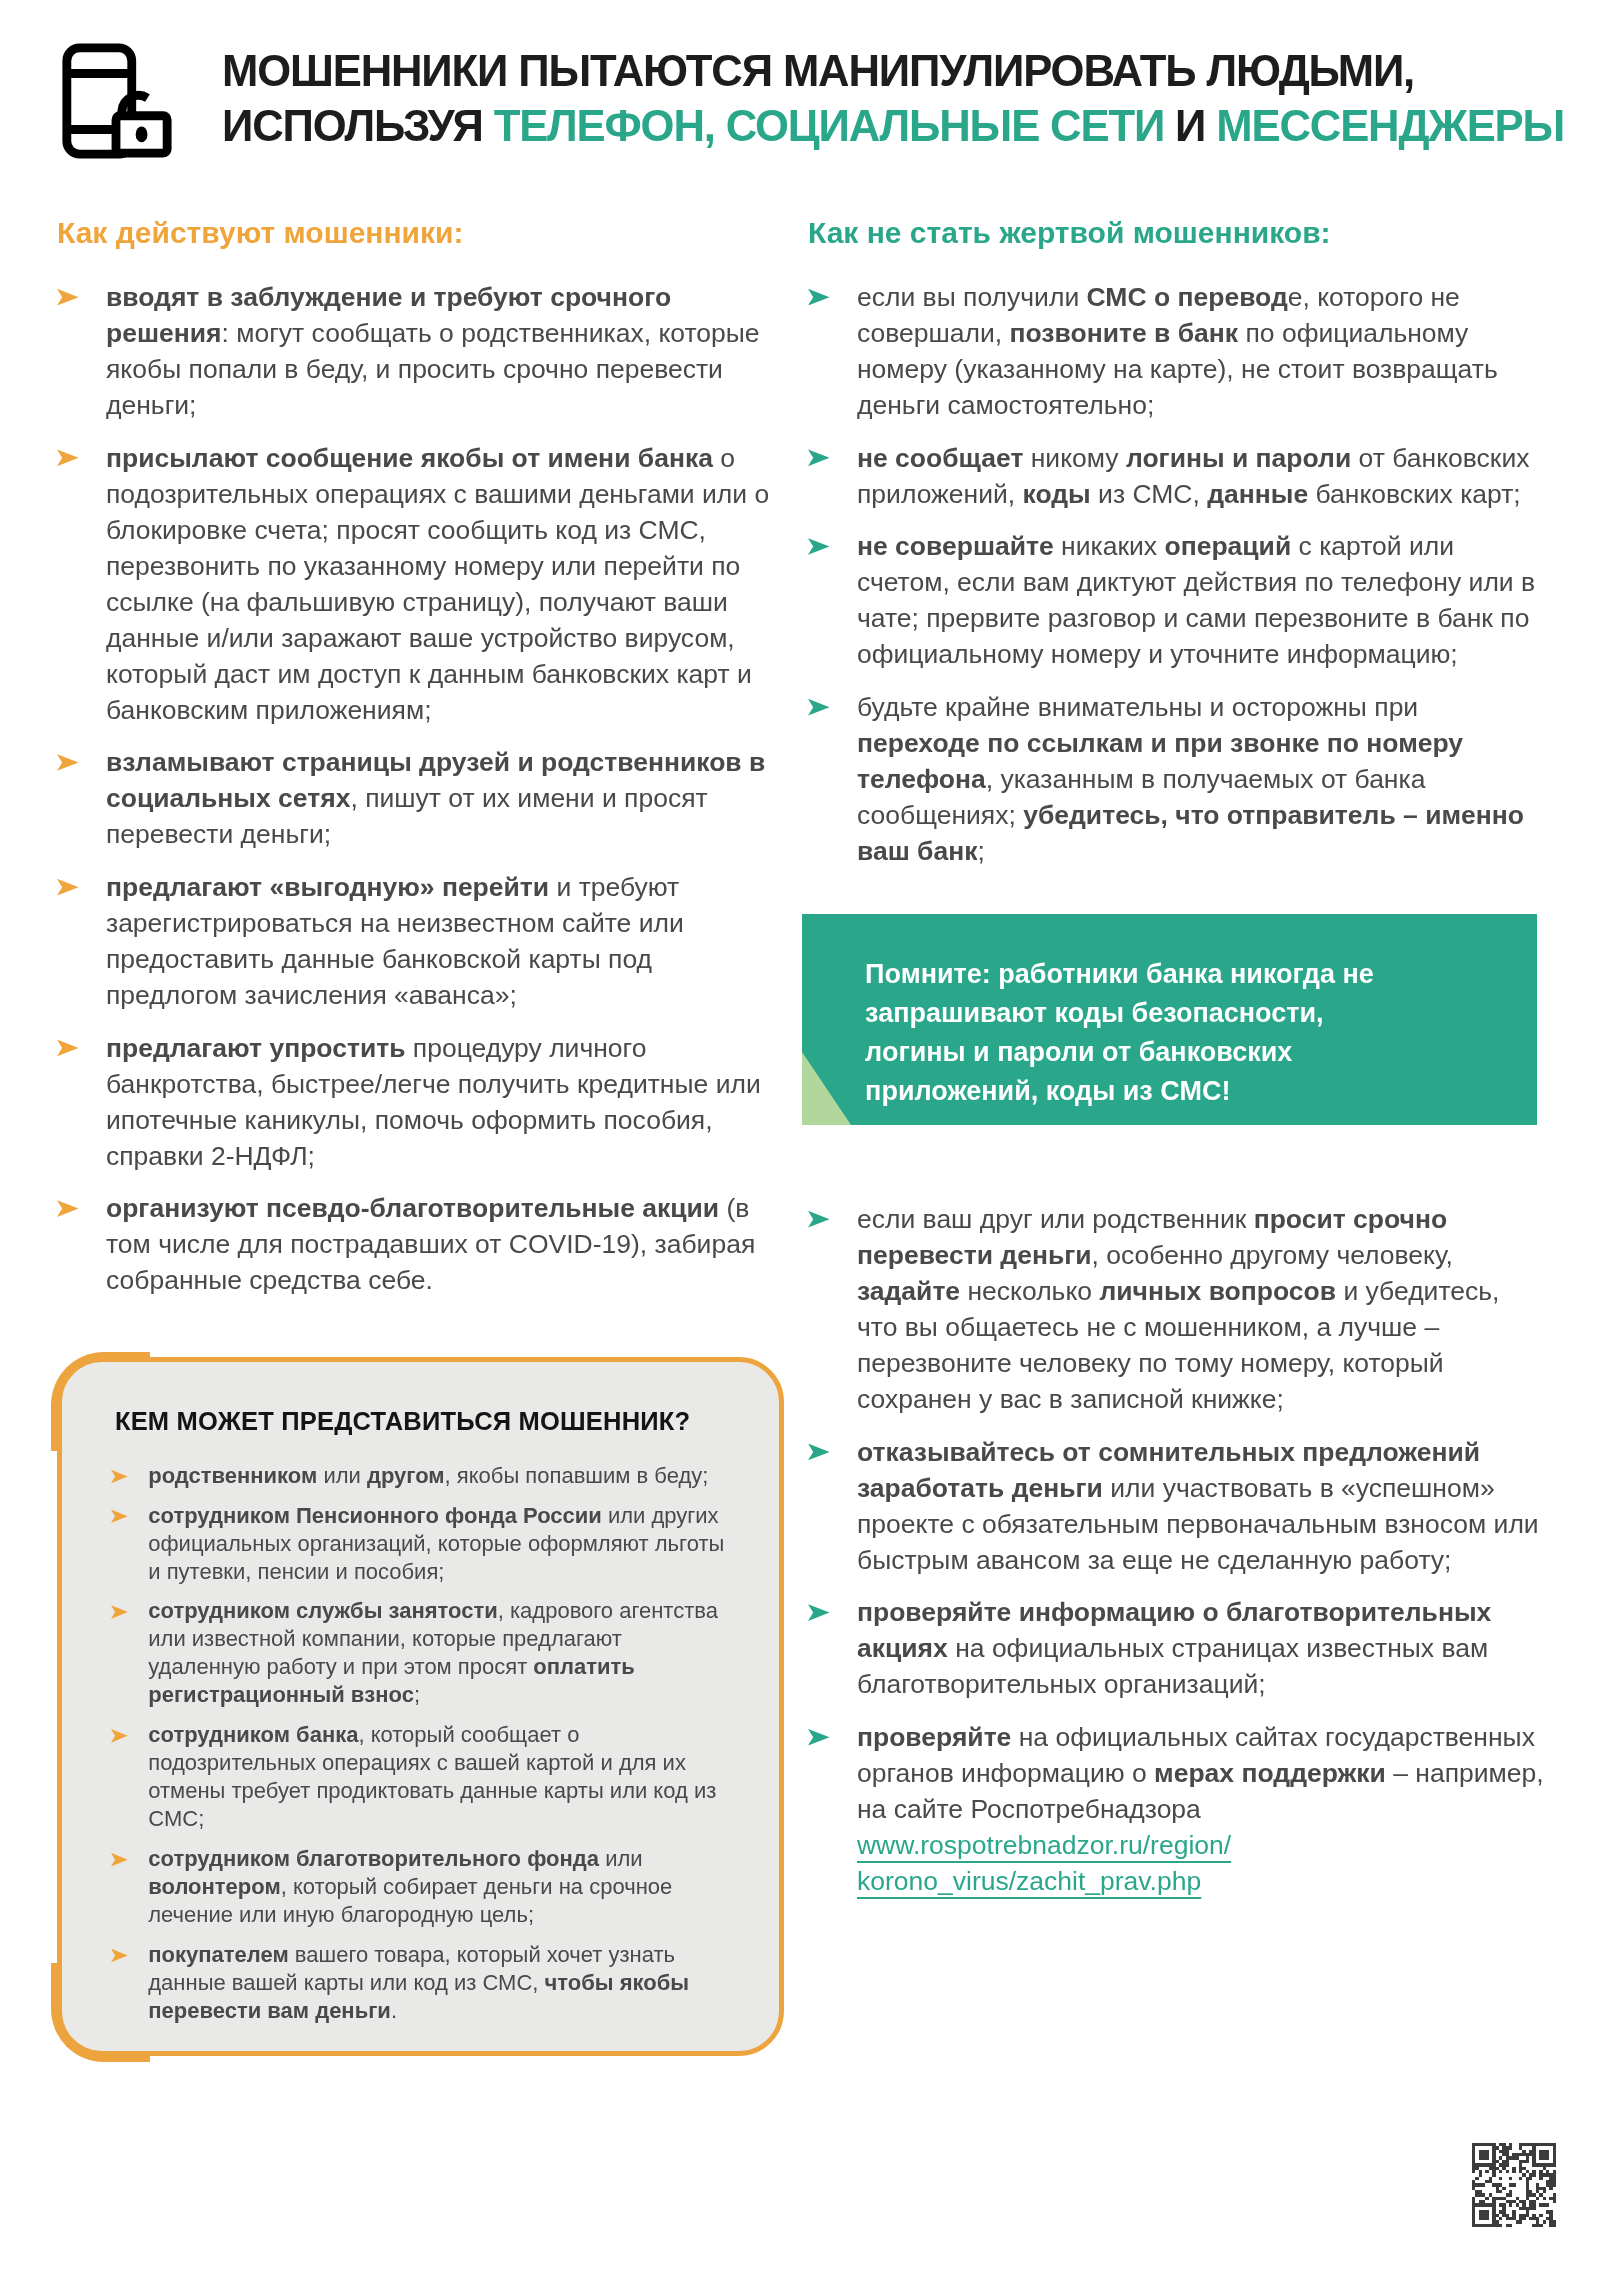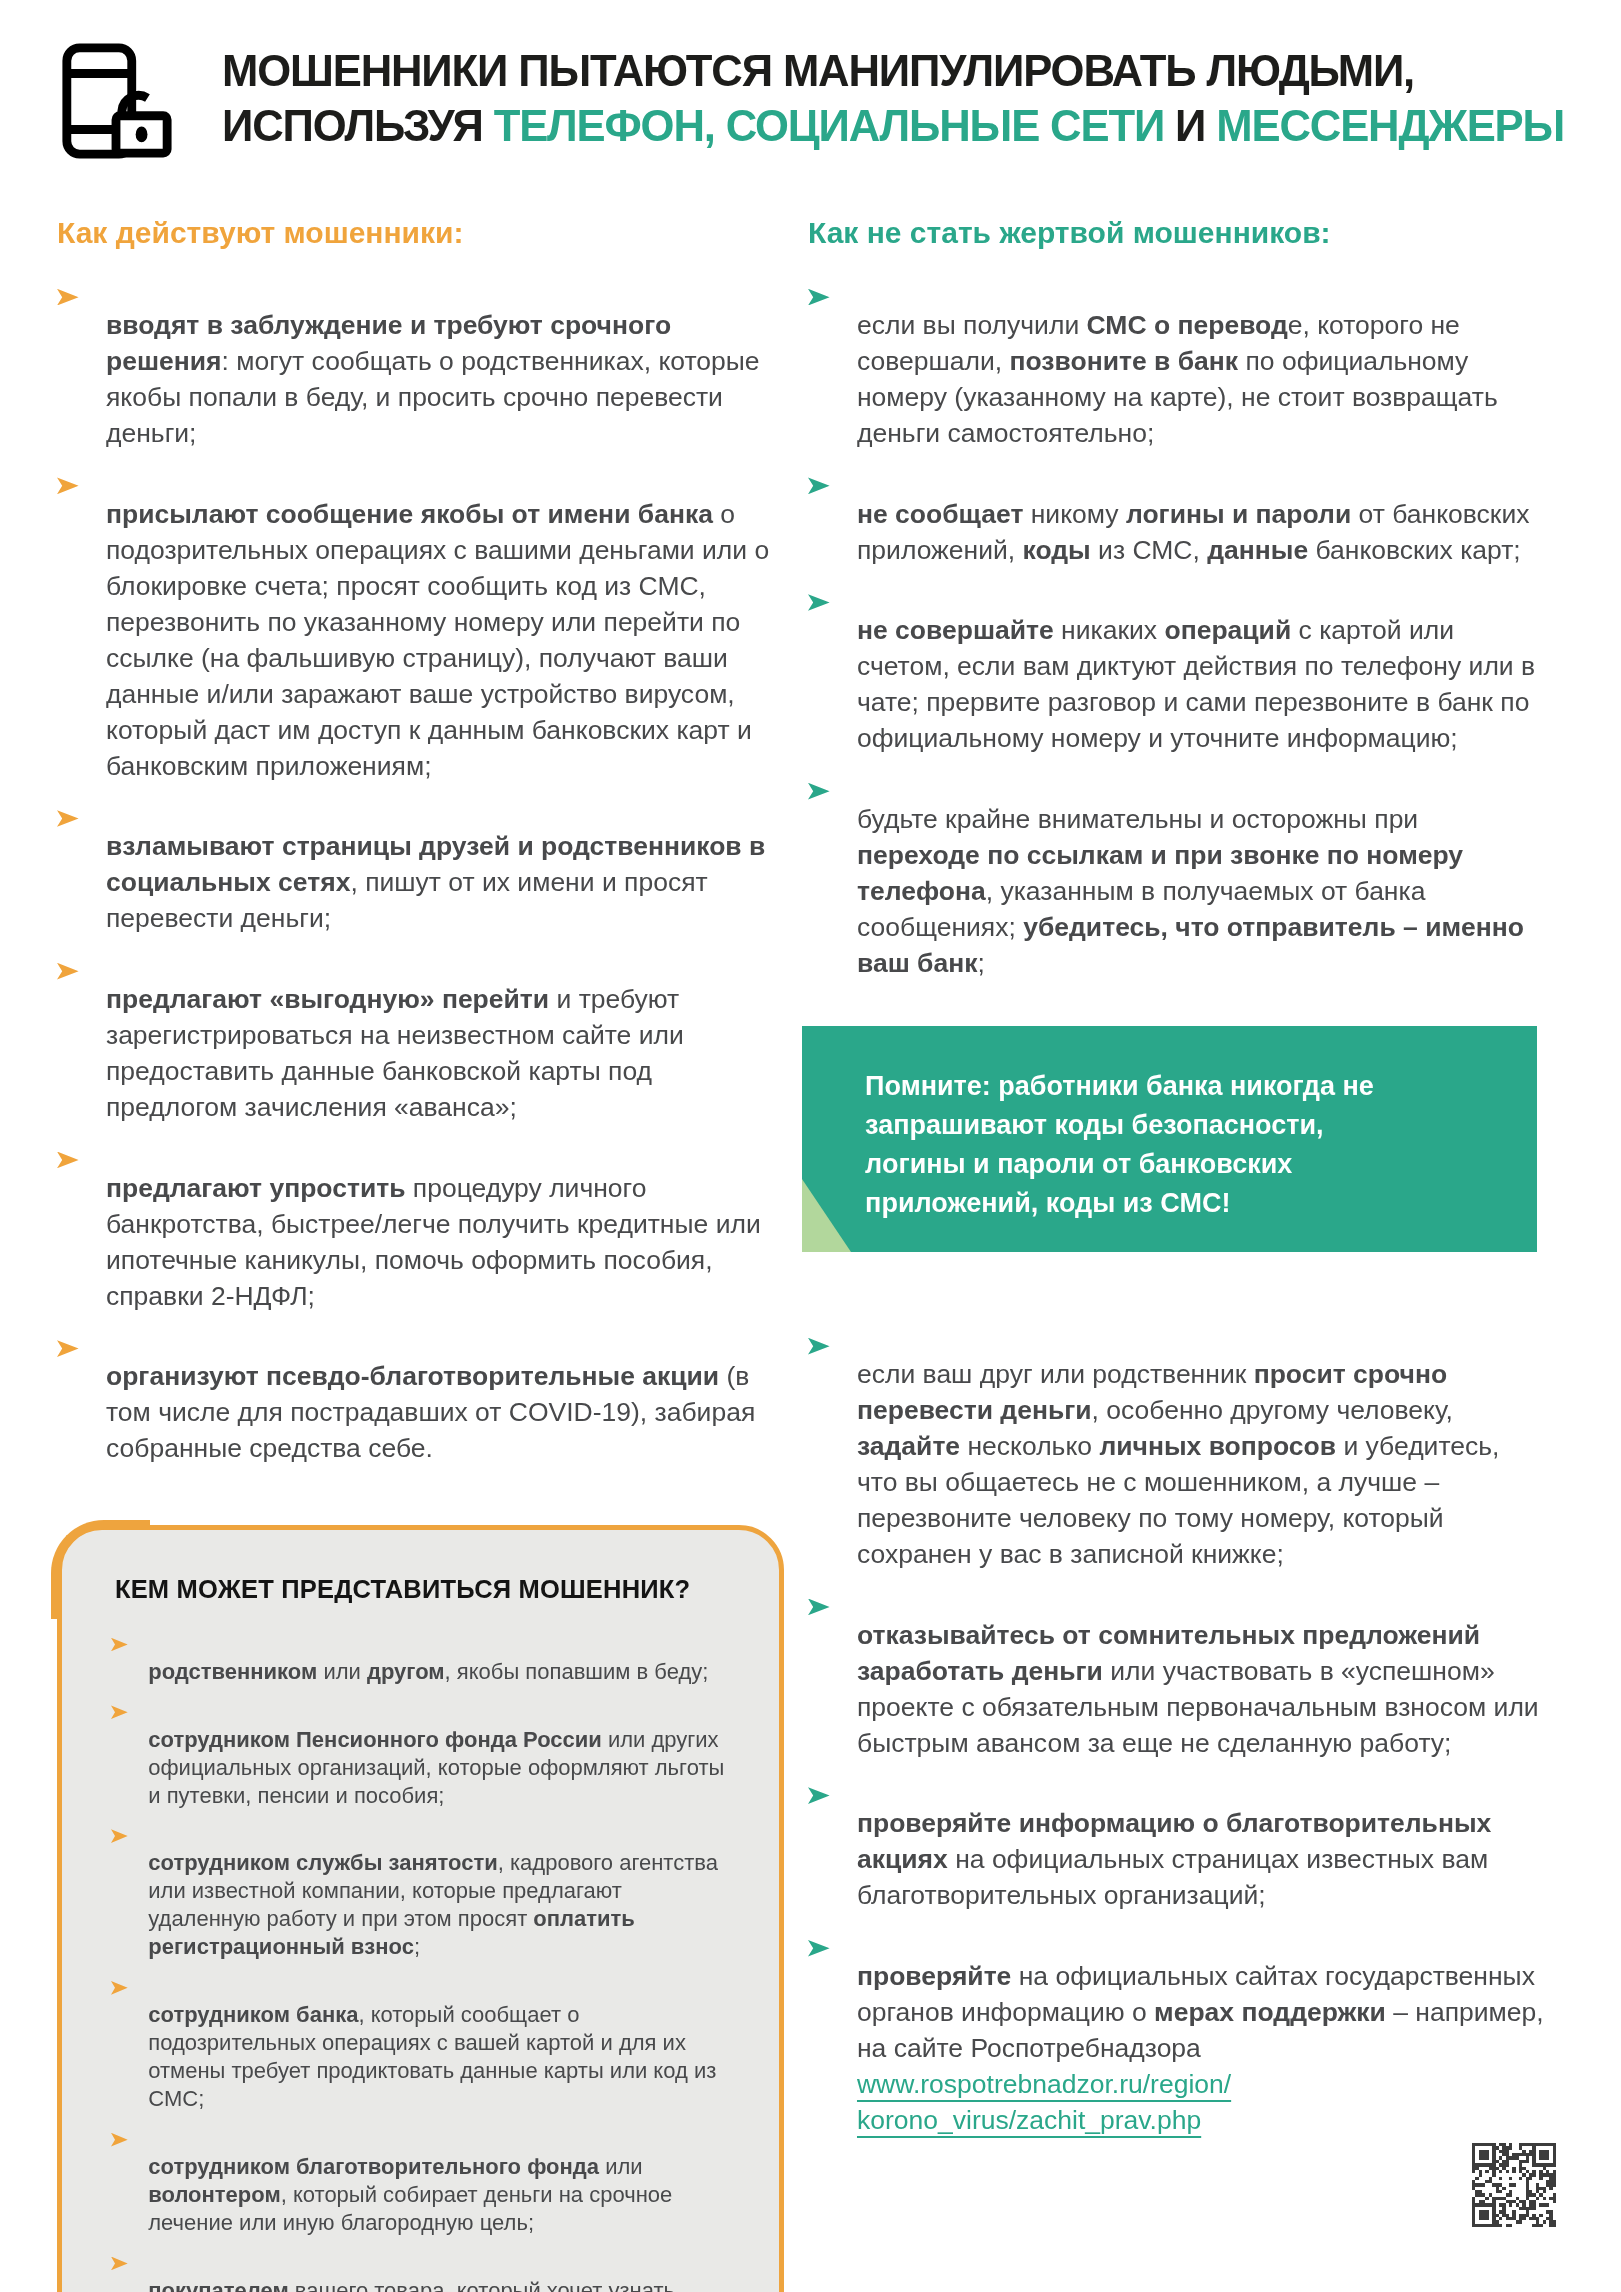--- a/index.html
+++ b/index.html
@@ -25,21 +25,21 @@
   .col-left .col-heading{color:var(--orange,#f0a43c);}
   .col-right .col-heading{color:var(--teal,#2aa78a);}
   
   .bullet{display:flex;margin-bottom:16.7px;font-size:26.5px;line-height:36px;}
   .marker{
     flex:0 0 auto;width:21.6px;height:16.7px;margin-top:9.8px;
     clip-path:polygon(0 0,100% 50%,0 100%,24% 50%);
   }
   .col-left .marker{background:var(--orange,#f0a43c);}
   .col-right .marker{background:var(--teal,#2aa78a);}
-  .btext{margin-left:27.4px;margin-top:28px;}
+  .btext{margin-left:27.4px;}
   .b{font-weight:bold;}
   .lnk{
     color:var(--teal,#2aa78a);cursor:pointer;text-decoration:underline;
     text-decoration-thickness:2px;text-underline-offset:6.9px;
   }
   
   .kem-box{
     position:relative;margin-top:59px;
     background:var(--box_bg,#e9e9e7);
     border:5.9px solid var(--box_border,#eea43e);
@@ -63,21 +63,21 @@
     margin:5.9px 0 25.5px 3.9px;letter-spacing:0.2px;
   }
   .kem-box .bullet{font-size:22px;line-height:28px;margin-bottom:11.8px;}
   .kem-box .bullet:last-child{margin-bottom:0;}
   .kem-box .marker{width:16.7px;height:13.7px;margin-top:7.8px;}
   .kem-box .btext{margin-left:20.6px;}
   
   .callout{
     position:relative;margin:45px 10px 76px -5.9px;
     background:var(--teal,#2aa78a);
-    padding:41px 45px 29px 63px;
+    padding:41px 45px 14px 63px;
   }
   .callout-text{
     color:#fff;font-weight:bold;font-size:27px;line-height:39px;max-width:549px;
   }
   .callout-corner{
     position:absolute;left:0;bottom:0;width:0;height:0;
     border-bottom:73px solid var(--callout_corner,#b2d79c);
     border-right:49px solid transparent;
   }
   

